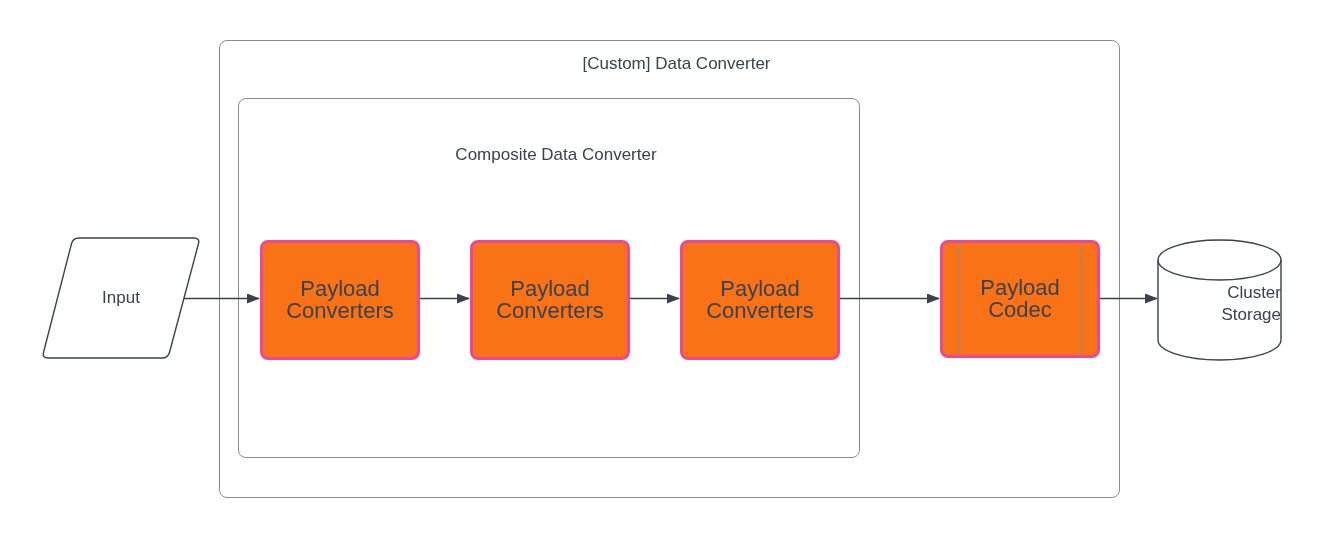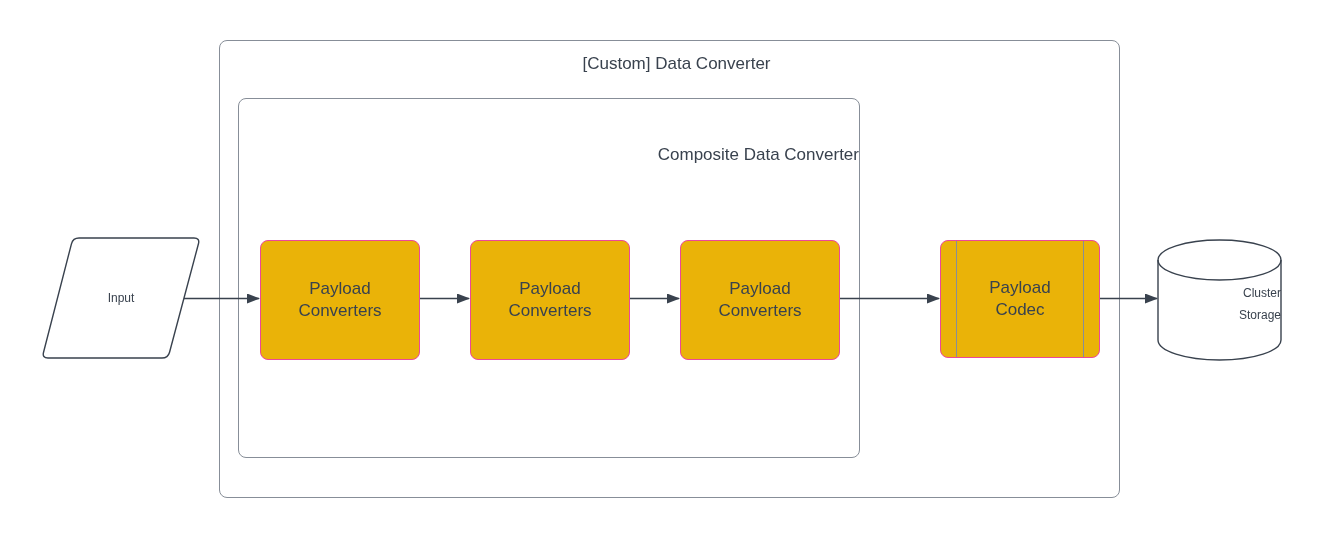--- a/index.html
+++ b/index.html
@@ -24,43 +24,43 @@
     left: 14px; right: 0;
     text-align: center;
     font-size: 17px;
     line-height: 22px;
     color: #39424e;
   }
   .node {
     position: absolute;
     width: 160px;
     height: 120px;
-    border: 1px solid #ec4899;
+    border: 3px solid #ec4899;
     border-radius: 8px;
-    background: #eab308;
+    background: #f97316;
     display: flex;
     align-items: center;
     justify-content: center;
     text-align: center;
-    font-size: 17px;
+    font-size: 22px;
     line-height: 22px;
     white-space: pre-line;
   }
   .codec-bar {
     position: absolute;
     top: 0; bottom: 0;
     width: 1px;
     background: #878e98;
   }
   .codec-bar.left  { left: 15px; }
   .codec-bar.right { right: 15px; }
   .shape-label {
     position: absolute;
     text-align: center;
-    font-size: 12px;
+    font-size: 17px;
     line-height: 22px;
     white-space: pre-line;
     z-index: 3;
   }
   .overlay {
     position: absolute;
     left: 0; top: 0;
     z-index: 2;
     pointer-events: none;
   }
@@ -68,21 +68,21 @@
 </head>
 <body>
 
 <div class="canvas">
 
   <div class="group" style="left:219px; top:40px; width:901px; height:458px;">
     <div class="group-title" style="top:12px;">[Custom] Data Converter</div>
   </div>
 
   <div class="group" style="left:238px; top:98px; width:622px; height:360px;">
-    <div class="group-title" style="top:45px;text-align:right;">Composite Data Converter</div>
+    <div class="group-title" style="top:45px;">Composite Data Converter</div>
   </div>
 
   <div class="node" style="left:260px; top:240px;">Payload
 Converters</div>
 
   <div class="node" style="left:470px; top:240px;">Payload
 Converters</div>
 
   <div class="node" style="left:680px; top:240px;">Payload
 Converters</div>

